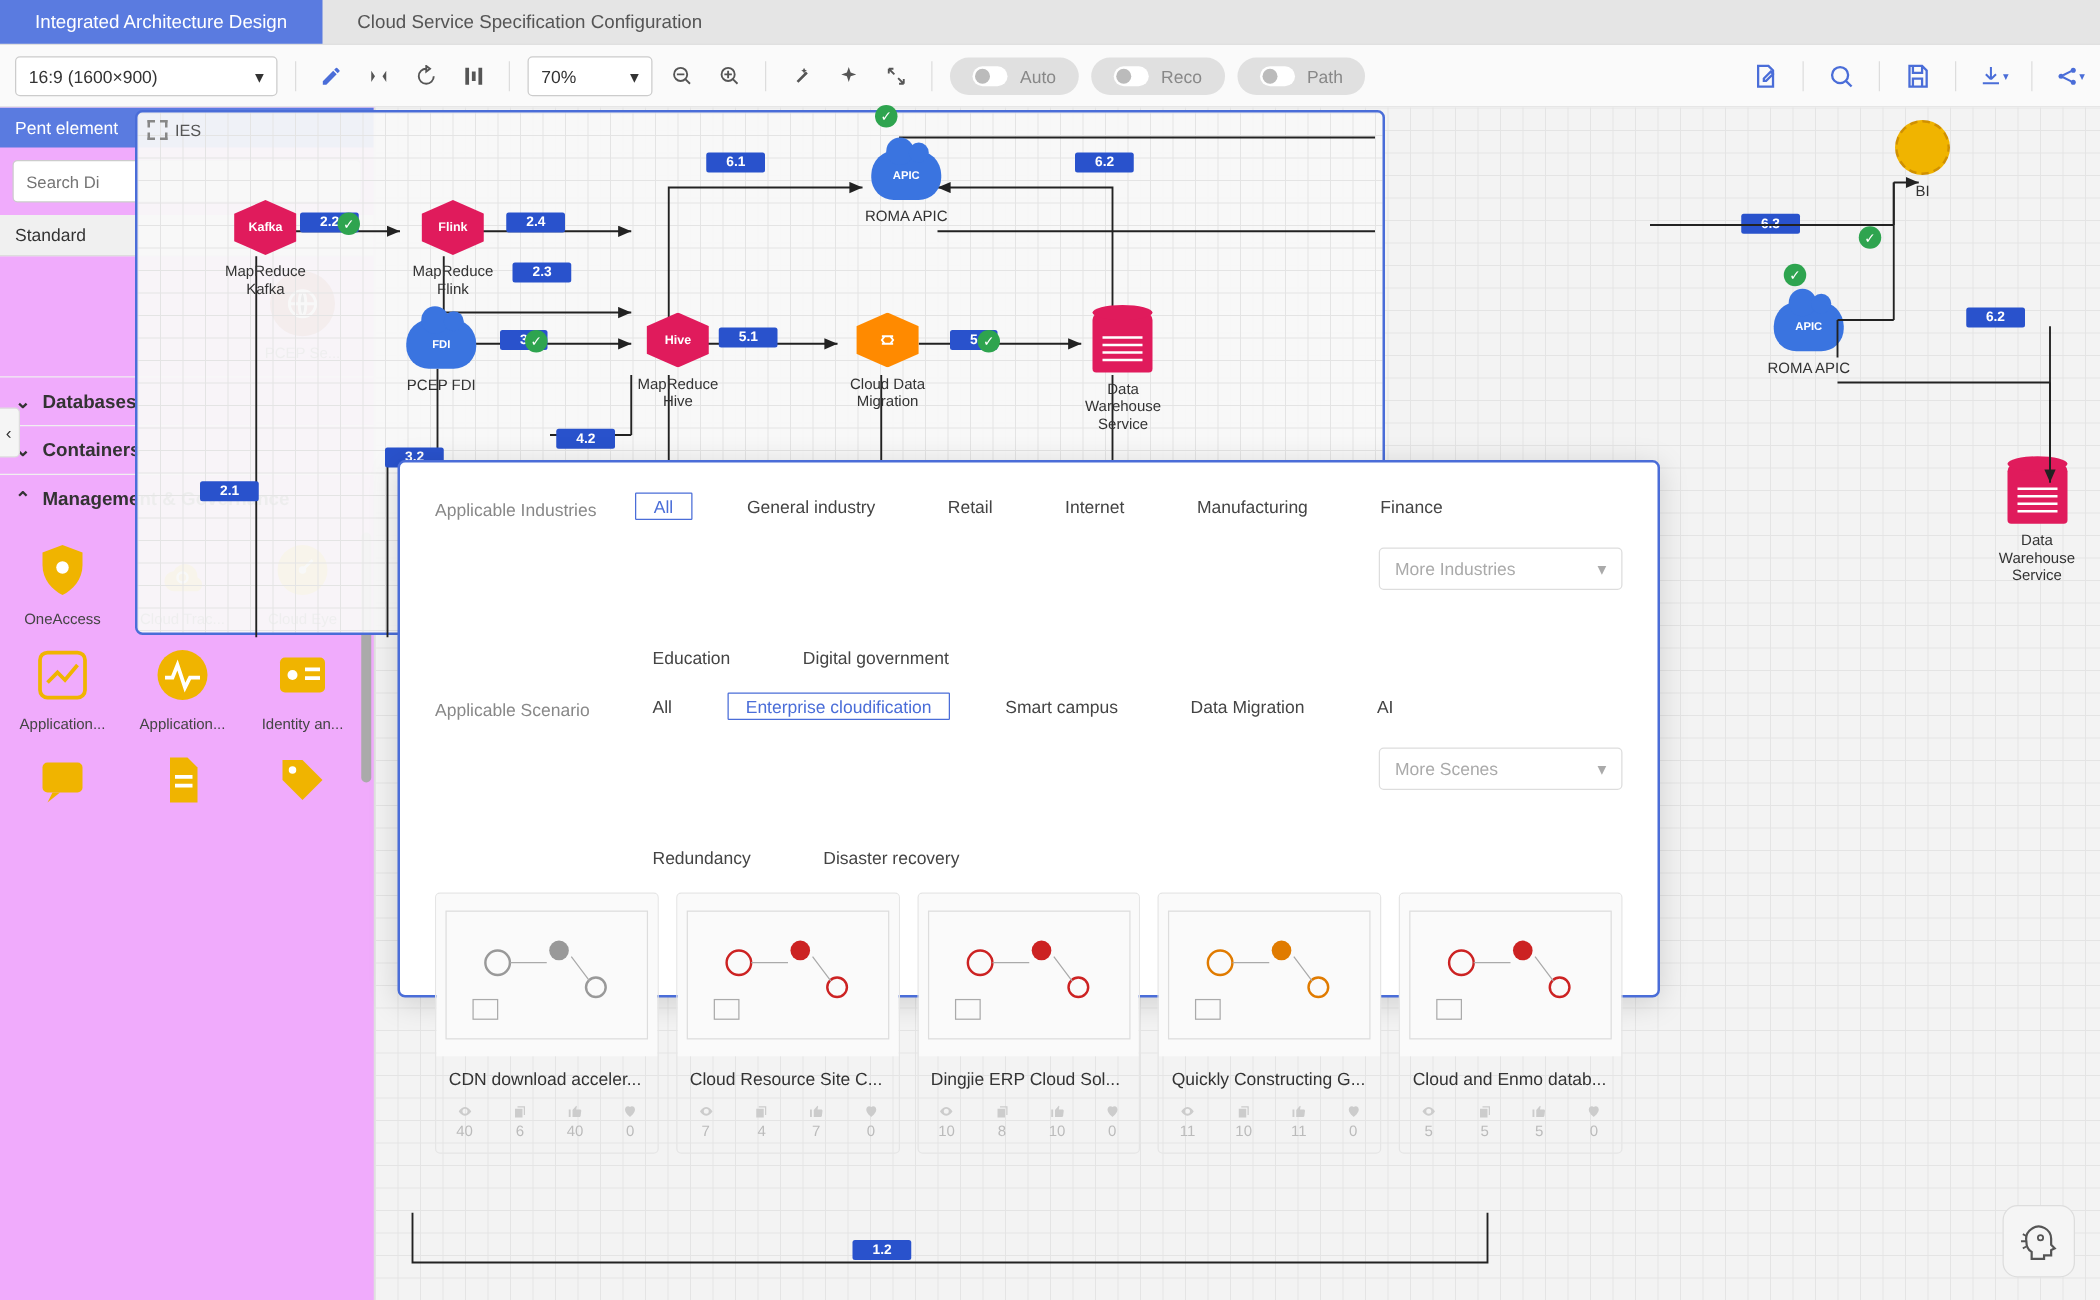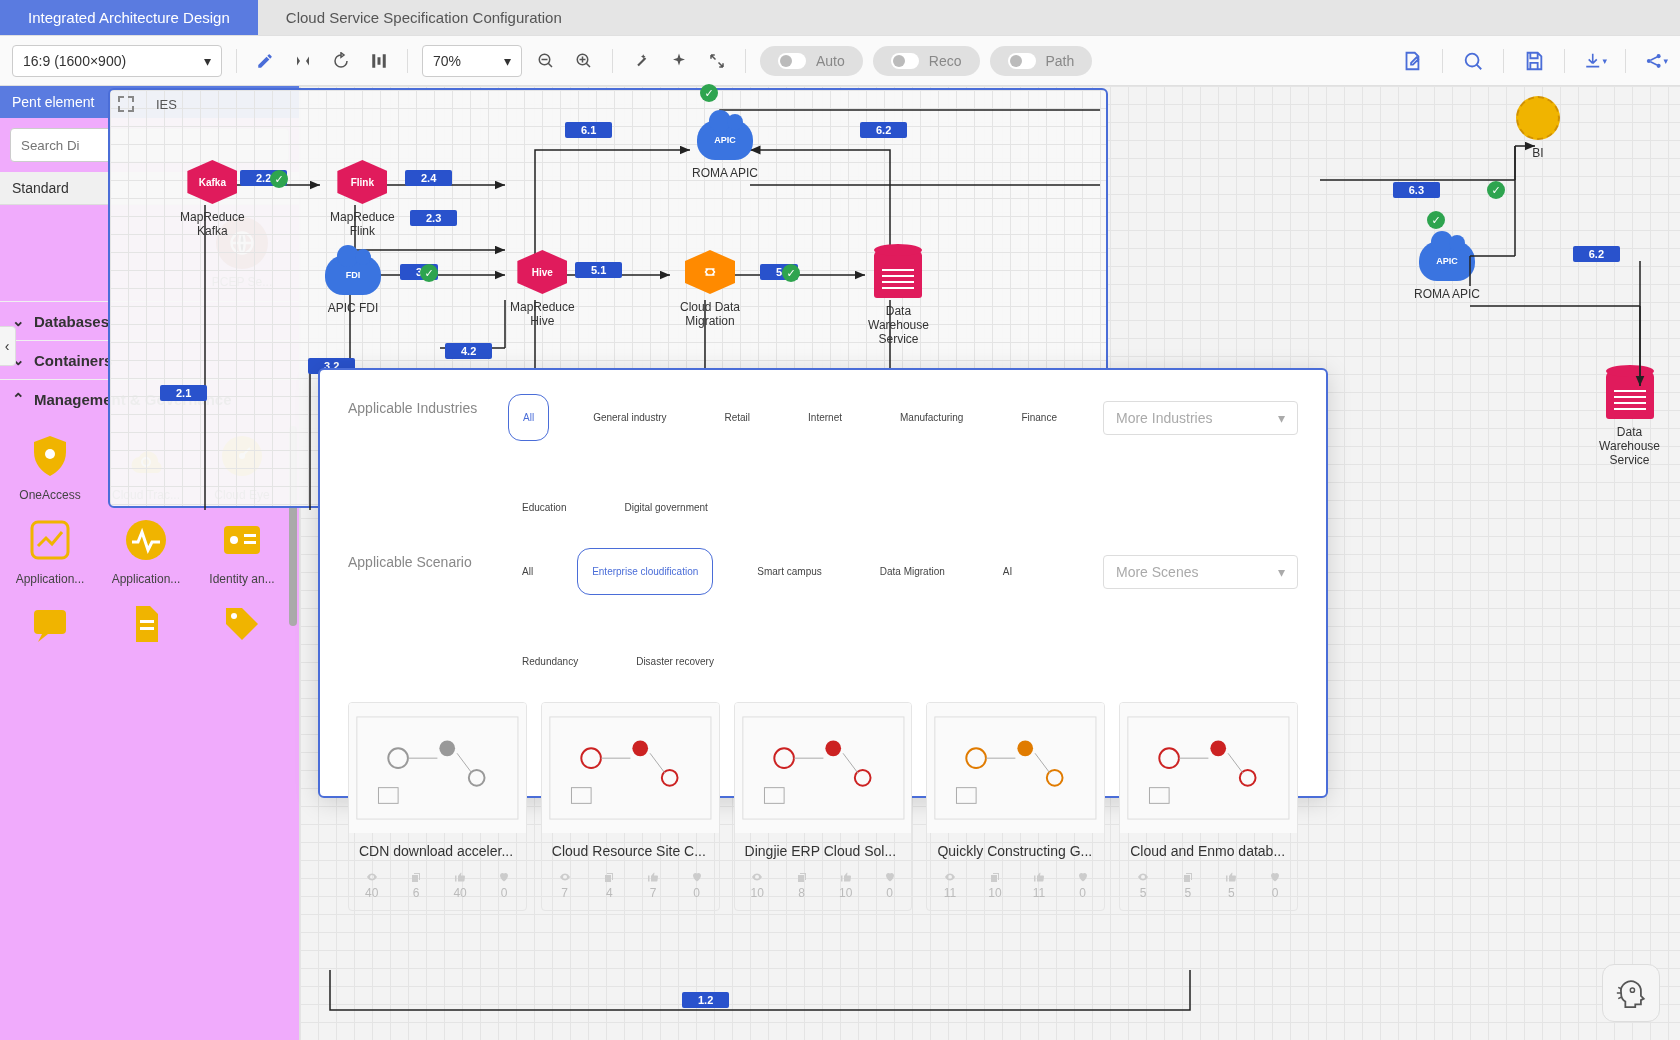--- a/index.html
+++ b/index.html
@@ -50,29 +50,29 @@
 .cloud-shape::before { content: ""; position: absolute; top: -10px; left: 12px; width: 22px; height: 22px; background: #3a74e0; border-radius: 50%; }
 .cloud-shape::after { content: ""; position: absolute; top: -6px; right: 10px; width: 16px; height: 16px; background: #3a74e0; border-radius: 50%; }
 .db-shape { width: 48px; height: 48px; background: #e01b5c; border-radius: 6px 6px 3px 3px; position: relative; display: flex; align-items: center; justify-content: center; }
 .db-shape::before { content: ""; position: absolute; top: -6px; left: 0; right: 0; height: 12px; background: #e01b5c; border-radius: 50%; }
 .db-lines { width: 32px; height: 2px; background: #fff; box-shadow: 0 6px 0 #fff, 0 12px 0 #fff, 0 18px 0 #fff; margin-top: -8px; }
 .link-badge { position: absolute; padding: 2px 16px; background: #2952cc; color: #fff; font-size: 11px; font-weight: bold; border-radius: 2px; }
 .check-badge { position: absolute; width: 18px; height: 18px; background: #2ea44f; border-radius: 50%; display: flex; align-items: center; justify-content: center; color: #fff; font-size: 11px; }
 
 
 .overlay-diag { position: absolute; left: 108px; top: 88px; width: 1000px; height: 420px; background: rgba(248,248,248,.95); border: 2px solid #4a6dd8; border-radius: 6px; background-image: linear-gradient(#e4e4e4 1px, transparent 1px), linear-gradient(90deg, #e4e4e4 1px, transparent 1px); background-size: 18px 18px; }
-.overlay-diag .title { position: absolute; top: 6px; left: 8px; display: flex; align-items: center; gap: 22px; font-size: 13px; color: #555; }
+.overlay-diag .title { position: absolute; top: 6px; left: 8px; display: flex; align-items: center; gap: 6px; font-size: 13px; color: #555; }
 .overlay-diag .title .frame-icon { width: 16px; height: 16px; border: 2px dashed #888; }
 
 
 .filter-panel { position: absolute; left: 318px; top: 368px; width: 1010px; height: 430px; background: #fff; border: 2px solid #4a6dd8; border-radius: 6px; box-shadow: 0 4px 24px rgba(0,0,0,.15); padding: 24px 28px; z-index: 40; }
 .filter-row { display: flex; align-items: flex-start; margin-bottom: 18px; }
 .filter-label { width: 160px; color: #888; font-size: 14px; padding-top: 6px; }
 .filter-chips { display: flex; flex-wrap: wrap; gap: 22px 30px; align-items: center; flex: 1; }
-.chip { padding: 17px 14px; font-size: 10px; color: #444; cursor: pointer; border-radius: 13px; }
+.chip { padding: 2px 14px; font-size: 14px; color: #444; cursor: pointer; border-radius: 1px; }
 .chip.selected { border: 1px solid #4a6dd8; color: #4a6dd8; }
 .more-select { width: 195px; height: 34px; border: 1px solid #ddd; border-radius: 4px; display: flex; align-items: center; justify-content: space-between; padding: 0 12px; color: #aaa; cursor: pointer; margin-left: auto; }
 
 .cards-row { display: flex; gap: 14px; margin-top: 18px; justify-content: center; }
 .card { width: 190px; border: 1px solid #e5e5e5; border-radius: 4px; overflow: hidden; cursor: pointer; }
 .card-thumb { height: 130px; background: #fafafa; display: flex; align-items: center; justify-content: center; position: relative; overflow: hidden; }
 .card-title { padding: 10px 10px 6px; font-size: 14px; color: #333; white-space: nowrap; overflow: hidden; text-overflow: ellipsis; }
 .card-stats { display: flex; justify-content: space-around; padding: 6px 0 10px; color: #bbb; font-size: 12px; }
 .card-stats .stat { display: flex; flex-direction: column; align-items: center; gap: 3px; }
 
@@ -326,21 +326,21 @@
 
   <div class="sb-scroll"></div>
 </div>
 
 <div class="canvas-wrap">
 
   <div class="node canvas-node" style="right:120px; top:10px;">
     <div style="width:44px;height:44px;border-radius:50%;background:#f0b400;border:2px dashed #d09000"></div>
     <div class="node-lbl">BI</div>
   </div>
-  <div class="link-badge canvas-node" style="right:240px; top:96px;">6.3</div>
+  <div class="link-badge canvas-node" style="right:240px; top:85px;">6.3</div>
   <div class="link-badge canvas-node" style="right:60px; top:160px;">6.2</div>
   <div class="check-badge canvas-node" style="right:175px;top:95px;">✓</div>
   <div class="check-badge canvas-node" style="right:235px;top:125px;">✓</div>
   <div class="node canvas-node" style="right:200px; top:155px;">
     <div class="cloud-shape">
         <span style="color:#fff;font-size:9px;font-weight:bold;z-index:1">APIC</span>
       </div>
     <div class="node-lbl">ROMA APIC</div>
   </div>
   <div class="node canvas-node" style="right:20px; top:285px;">
@@ -418,21 +418,21 @@
     <div class="hex">
         <span>Hive</span>
       </div>
     <div class="node-lbl">MapReduce
 Hive</div>
   </div>
   <div class="node" style="left:215px;top:165px;">
     <div class="cloud-shape">
         <span style="color:#fff;font-size:9px;font-weight:bold;z-index:1">FDI</span>
       </div>
-    <div class="node-lbl">APIC FDI</div>
+    <div class="node-lbl">PCEP FDI</div>
   </div>
   <div class="node" style="left:570px;top:160px;">
     <div class="hex orange">
         <svg width="24" height="18" viewBox="0 0 24 24">
           <path stroke="#fff" stroke-width="2" fill="none" d="M6 8h12M6 16h12M9 8l-3 4 3 4M15 8l3 4-3 4"></path>
         </svg>
       </div>
     <div class="node-lbl">Cloud Data
 Migration</div>
   </div>

